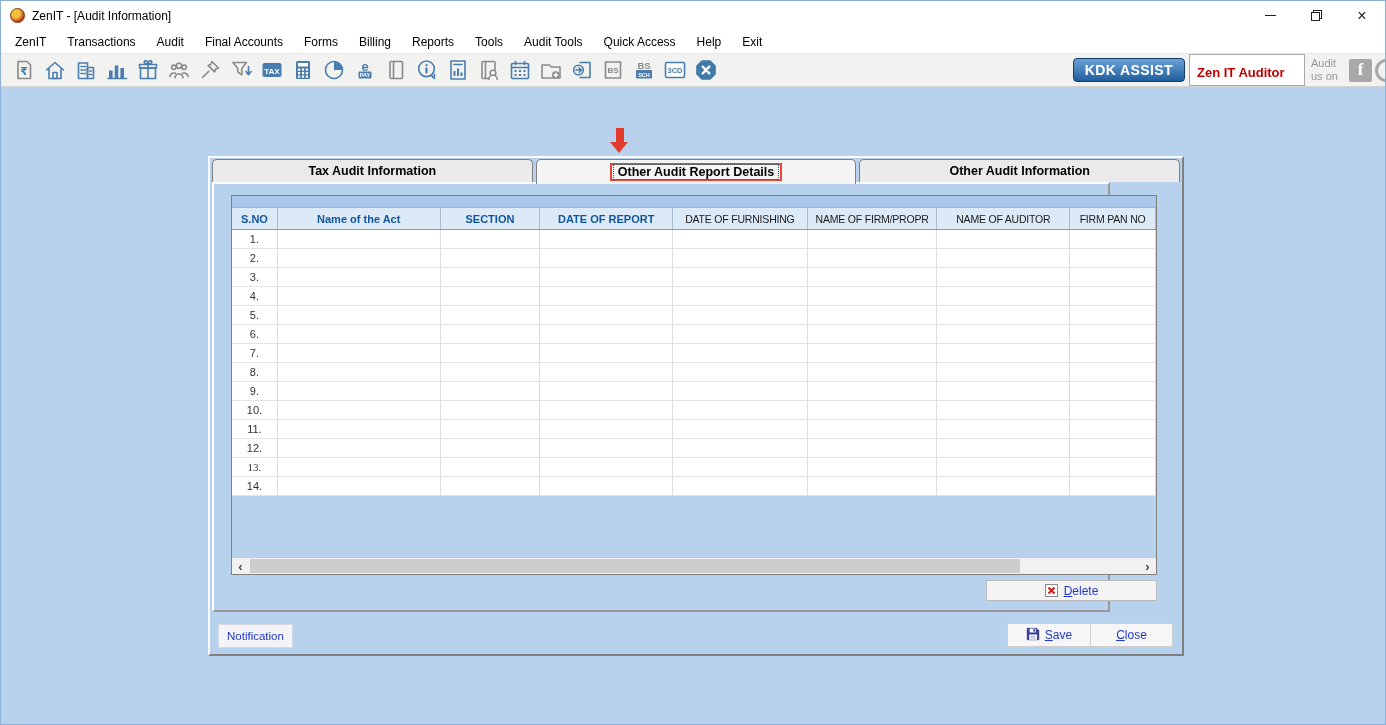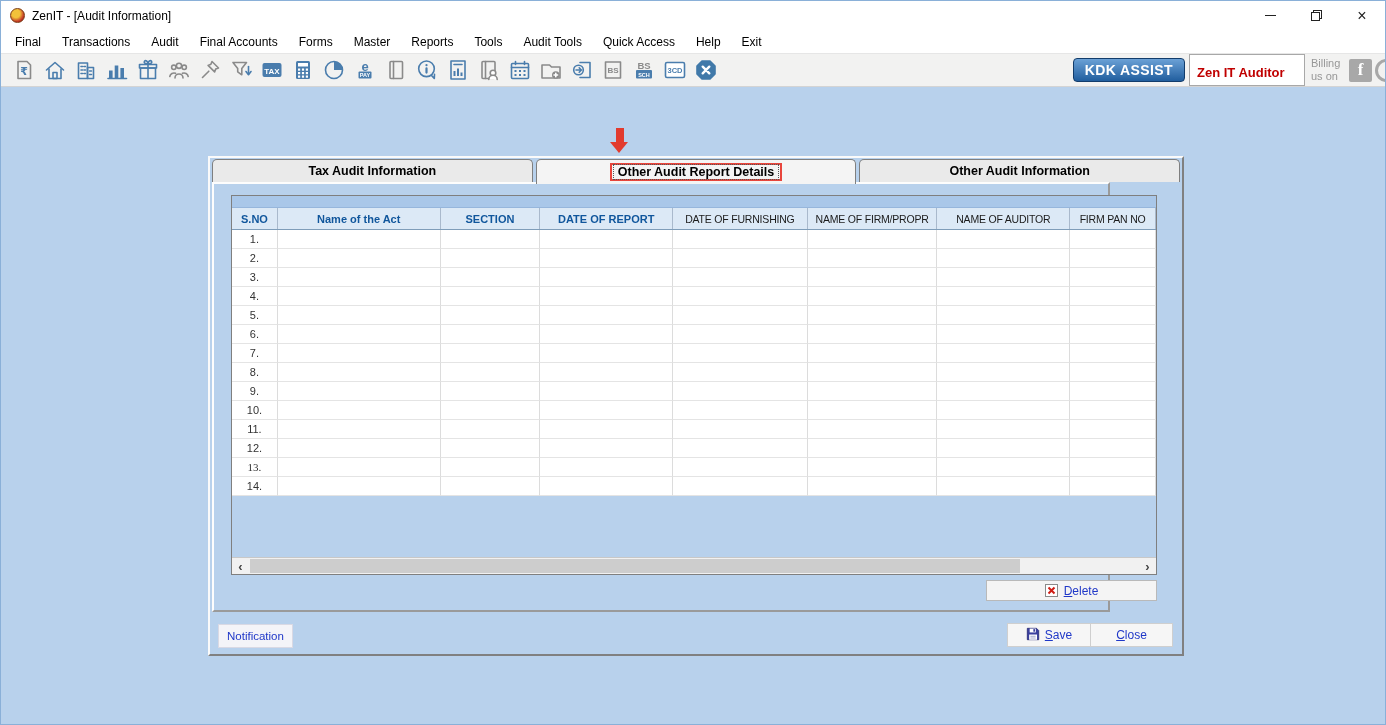--- a/index.html
+++ b/index.html
@@ -99,26 +99,26 @@
         <svg width="11" height="11" viewBox="0 0 11 11">
           <rect x="2.5" y="0.5" width="8" height="8" fill="#fff" stroke="#222"></rect>
           <rect x="0.5" y="2.5" width="8" height="8" fill="#fff" stroke="#222"></rect>
         </svg>
       </div>
       <div class="win-btn" style="font-size:16px;">×</div>
     </div>
   </div>
 
   <div class="menubar" id="menubar">
-      <span class="menu-item">Final</span>
+      <span class="menu-item">ZenIT</span>
       <span class="menu-item">Transactions</span>
       <span class="menu-item">Audit</span>
       <span class="menu-item">Final Accounts</span>
       <span class="menu-item">Forms</span>
-      <span class="menu-item">Master</span>
+      <span class="menu-item">Billing</span>
       <span class="menu-item">Reports</span>
       <span class="menu-item">Tools</span>
       <span class="menu-item">Audit Tools</span>
       <span class="menu-item">Quick Access</span>
       <span class="menu-item">Help</span>
       <span class="menu-item">Exit</span>
     </div>
 
   <div class="toolbar">
     <span id="toolbar-icons" style="display:flex;align-items:center;">
@@ -300,21 +300,21 @@
             <polygon points="8,3 16,3 21,8 21,16 16,21 8,21 3,16 3,8" fill="#4179a9" stroke="#4179a9"></polygon>
             <path d="M8.7 8.7 L15.3 15.3 M15.3 8.7 L8.7 15.3" stroke="#fff" stroke-width="2.4"></path>
           </svg>
         </div>
       </span>
     <div class="tb-right">
       <div class="kdk-btn">KDK ASSIST</div>
       <div class="product-box">
         <span>Zen IT Auditor</span>
       </div>
-      <div class="follow">Billing us on</div>
+      <div class="follow">Audit us on</div>
       <div class="fb">f</div>
       <div class="gp"></div>
     </div>
   </div>
 
   <div class="main">
 
     <div class="red-arrow">
       <div class="shaft"></div>
         <div class="head"></div>

